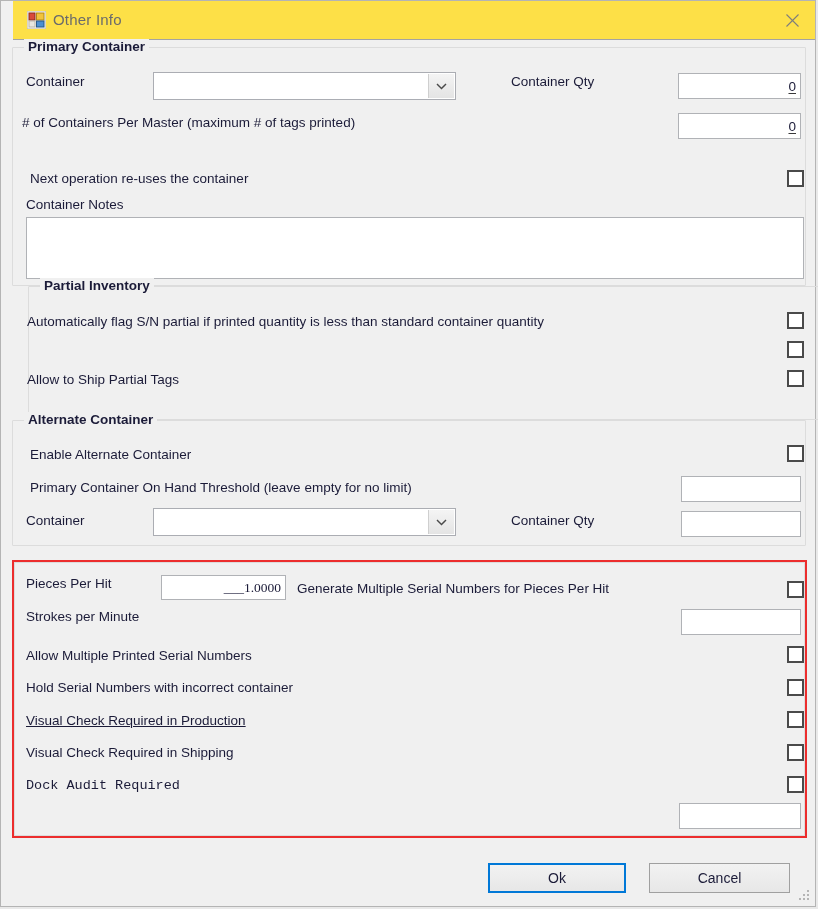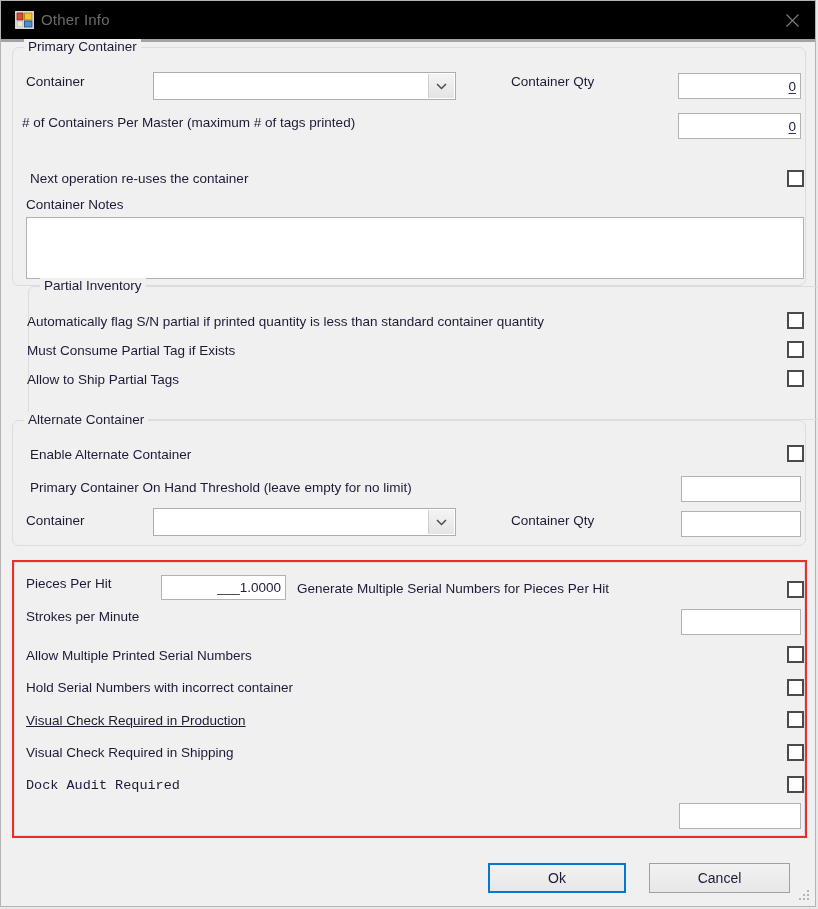--- a/index.html
+++ b/index.html
@@ -10,23 +10,23 @@
     overflow:hidden;
   }
   .window{
     position:absolute;left:0;top:0;width:816px;height:907px;
     border:1px solid #b4b4b4;
     background:#f0f0f0;
     box-sizing:border-box;
   }
   
   .titlebar{
-    position:absolute;left:0;top:0;right:0;height:38px;
-    background:#000000;
-    border-bottom:3px solid #a3a3a3;
+    position:absolute;left:12px;top:0;right:0;height:38px;
+    background:#fde047;
+    border-bottom:1px solid #a3a3a3;
   }
   .title-icon{
     position:absolute;left:14px;top:10px;width:19px;height:18px;
   }
   .title-text{
     position:absolute;left:40px;top:10px;
     font-size:15px;color:#6b6b6b;
     letter-spacing:.2px;
     white-space:nowrap;
   }
@@ -34,23 +34,24 @@
     position:absolute;right:0;top:0;width:46px;height:38px;
     display:flex;align-items:center;justify-content:center;
     cursor:default;
   }
   .close-btn svg{display:block;}
 
   
   .group{
     position:absolute;
     border:1px solid #dcdcdc;
-    border-radius:7px;
+    border-radius:1px;
     box-sizing:border-box;
     background:transparent;
+    font-weight:bold;
   }
   .group-title{
     position:absolute;top:-9px;left:11px;
     background:#f0f0f0;
     padding:0 4px;
     font-size:13.5px;color:#1b1b38;
     white-space:nowrap;
   }
   .lbl{
     position:absolute;
@@ -76,21 +77,21 @@
     position:absolute;
     background:#ffffff;
     border:1px solid #b0b2b6;
     box-sizing:border-box;
     font-size:13.5px;color:#1b1b38;
     display:flex;align-items:center;justify-content:flex-end;
     padding-right:4px;
     overflow:hidden;
     white-space:nowrap;
   }
-  .txt .masked{font-family:Liberation Sans, sans-serif;}
+  .txt .masked{font-family:Liberation Serif, serif;}
   .notes{
     position:absolute;
     background:#ffffff;
     border:1px solid #b0b2b6;
     box-sizing:border-box;
   }
   .cb{
     position:absolute;width:17px;height:17px;
     background:#ffffff;
     border:2px solid #4a4a4a;
@@ -183,21 +184,20 @@
   <span class="lbl" style="left:25px;top:196px;">Container Notes</span>
   <div class="notes" style="left:25px;top:216px;width:778px;height:62px;"></div>
 
   <div class="group" style="left:27px;top:285px;width:794px;height:134px;">
     <span class="group-title">Partial Inventory</span>
   </div>
 
   <span class="lbl" style="left:26px;top:313px;">Automatically flag S/N partial if printed quantity is less than standard container quantity</span>
   <div class="cb" style="left:786px;top:311px;"></div>
 
-  <span class="lbl" style="left:26px;top:342px;">Must Consume Partial Tag if Exists</span>
   <div class="cb" style="left:786px;top:340px;"></div>
 
   <span class="lbl" style="left:26px;top:371px;">Allow to Ship Partial Tags</span>
   <div class="cb" style="left:786px;top:369px;"></div>
 
   <div class="group" style="left:11px;top:419px;width:794px;height:126px;">
     <span class="group-title">Alternate Container</span>
   </div>
 
   <span class="lbl" style="left:29px;top:446px;">Enable Alternate Container</span>

